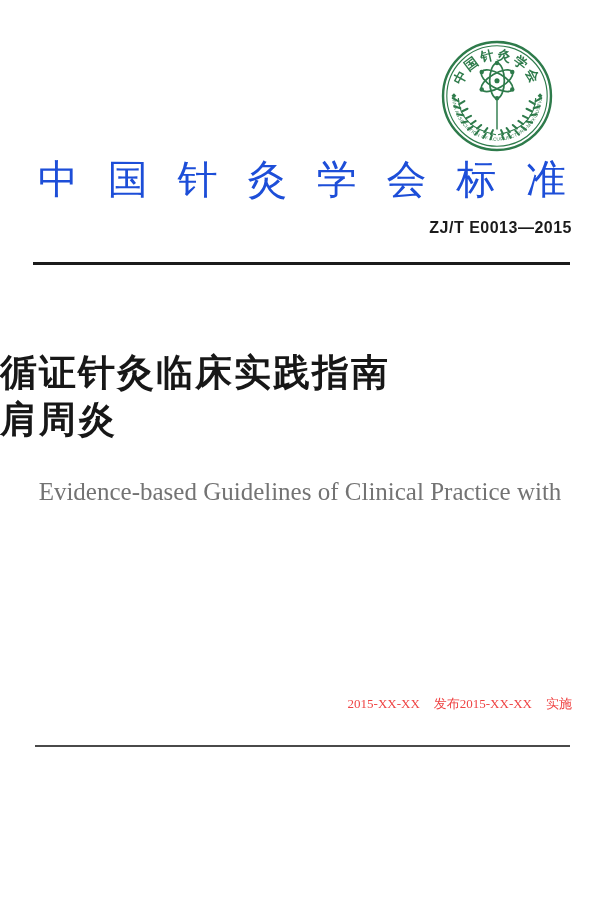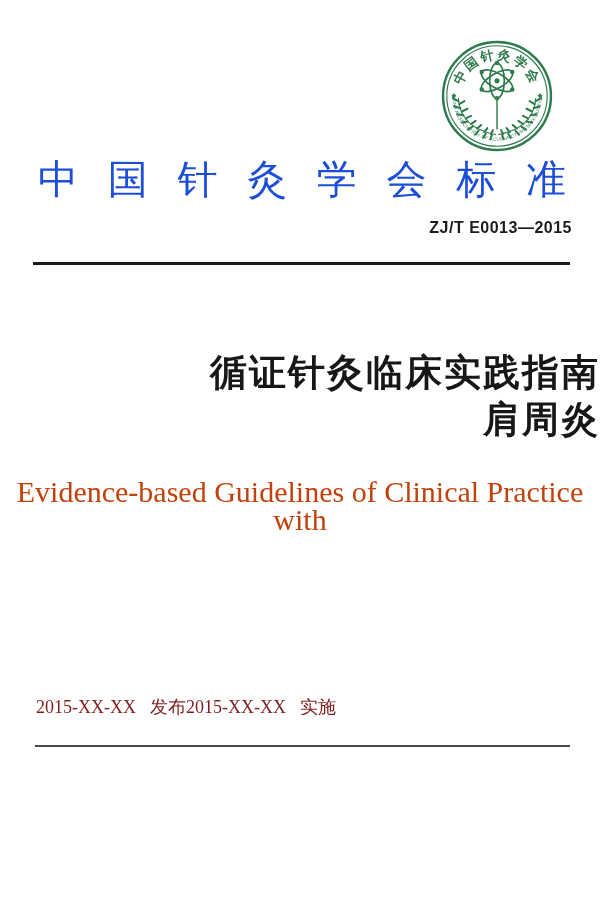--- a/index.html
+++ b/index.html
@@ -58,50 +58,50 @@
     width: 537px;
     height: 3px;
     background: #1b1b1b;
   }
 
   .cn-title {
     position: absolute;
     left: 0;
     top: 349px;
     width: 100%;
-    text-align: right;
+    text-align: left;
     font-size: 37px;
     font-weight: 700;
     line-height: 47px;
     letter-spacing: 2px;
     color: #171717;
     font-family: Liberation Serif, serif;
   }
 
   .en-title {
     position: absolute;
     left: 0;
     top: 478px;
     width: 100%;
     text-align: center;
-    font-size: 30px;
+    font-size: 25px;
     line-height: 27.5px;
-    color: #c2410c;
+    color: #737373;
     font-family: "Liberation Serif", serif;
   }
 
   .dates-row {
     position: absolute;
     left: 36px;
     right: 28px;
     top: 695px;
     display: flex;
-    justify-content: flex-start;
-    font-size: 18px;
-    color: #7f1d1d;
+    justify-content: flex-end;
+    font-size: 13px;
+    color: #ef4444;
     font-family: "Liberation Serif", serif;
   }
   .date-group { white-space: nowrap; }
   .date-label { margin-left: 14px; }
 
   .rule-footer {
     position: absolute;
     left: 35px;
     top: 745px;
     width: 535px;

